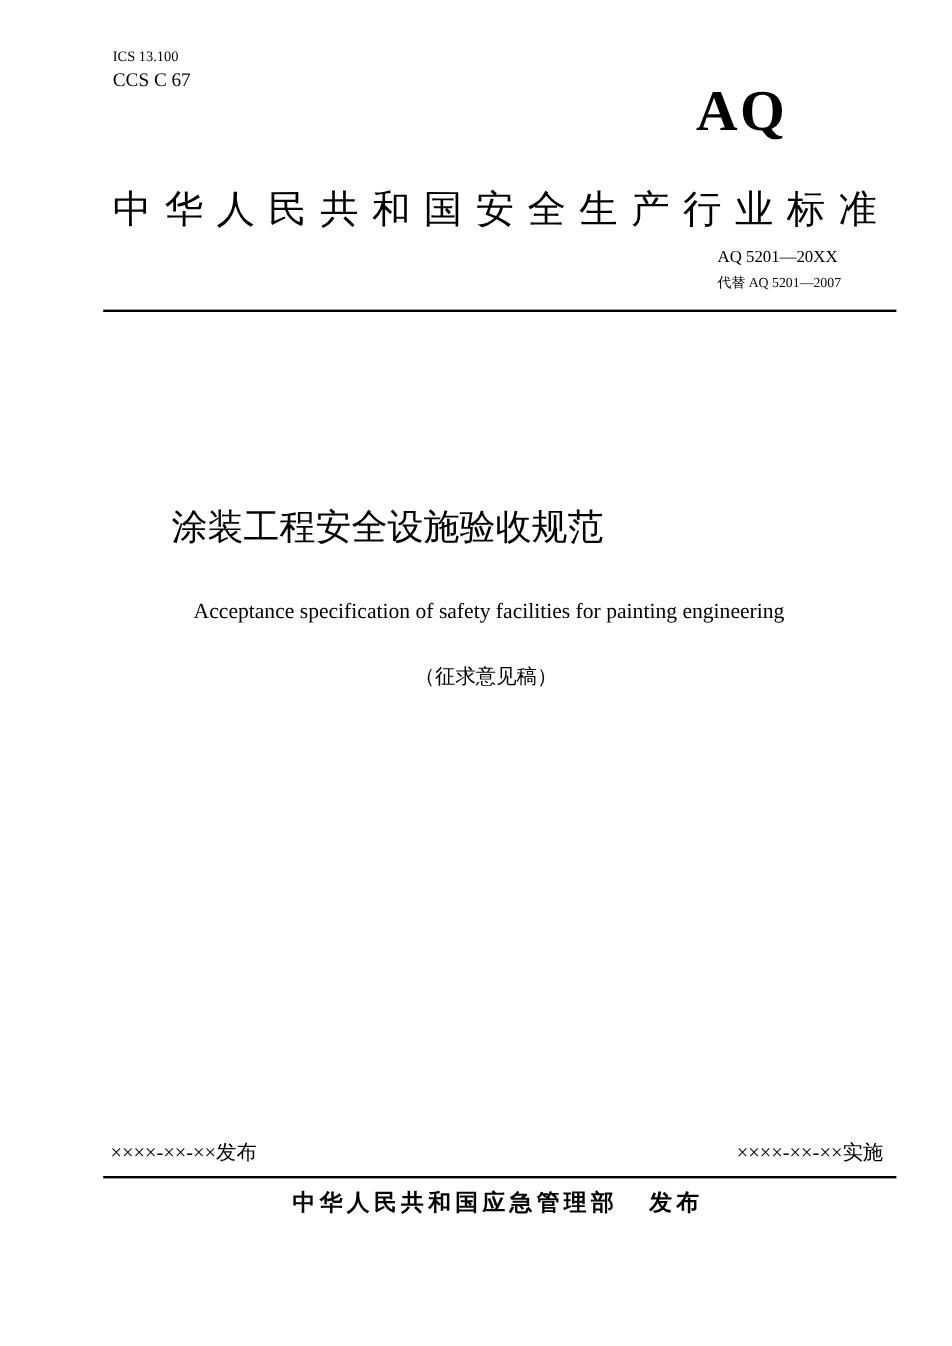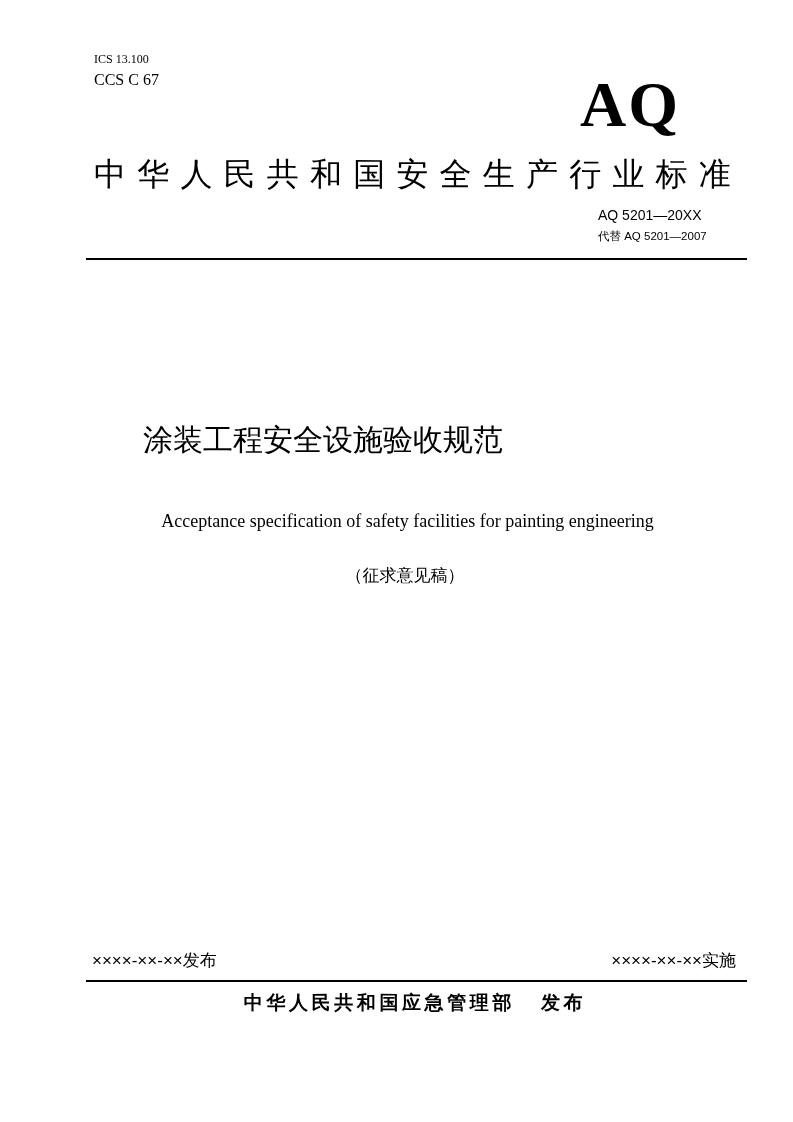--- a/index.html
+++ b/index.html
@@ -1,22 +1,22 @@
 <!DOCTYPE html>
 <html><head>
 <meta charset="utf-8">
 <style>
   html, body { margin:0; padding:0; background:#ffffff; }
   body { width:793px; height:1122px; position:relative; overflow:hidden; color:#000; }
   .abs { position:absolute; }
-  .serif { font-family: "Liberation Serif", "DejaVu Serif", serif; margin-top: 12px; }
-  .sans { font-family: Liberation Sans, sans-serif; }
+  .serif { font-family: "Liberation Serif", "DejaVu Serif", serif; }
+  .sans { font-family: Liberation Serif, serif; }
   #ics { left:94px; top:40px; font-size:12px; line-height:14px; }
   #ccs { left:94px; top:61px; font-size:16px; line-height:14px; }
-  #logo { left:580px; top:58px; font-size:64px; font-weight:bold; line-height:70px; letter-spacing:2px; }
+  #logo { left:580px; top:58px; font-size:48px; font-weight:bold; line-height:70px; letter-spacing:2px; }
   #std-title { left:94px; top:154px; width:650px; font-size:32px; line-height:40px; letter-spacing:11.2px; white-space:nowrap; }
   #std-no { left:598px; top:206px; font-size:14px; line-height:18px; }
   #replaces { left:598px; top:229px; font-size:11.5px; line-height:14px; }
   .rule { left:86px; width:661px; height:2px; background:#000; }
   #rule-top { top:258px; }
   #rule-bottom { top:980px; }
   #doc-title-cn { left:0; width:646px; top:420px; text-align:center; font-size:30px; line-height:40px; }
   #doc-title-en { left:0; width:815px; top:497px; text-align:center; font-size:18px; line-height:24px; }
   #draft { left:0; width:810px; top:553px; text-align:center; font-size:17px; line-height:22px; }
   #issue-date { left:92px; top:950px; font-size:17px; line-height:22px; }

